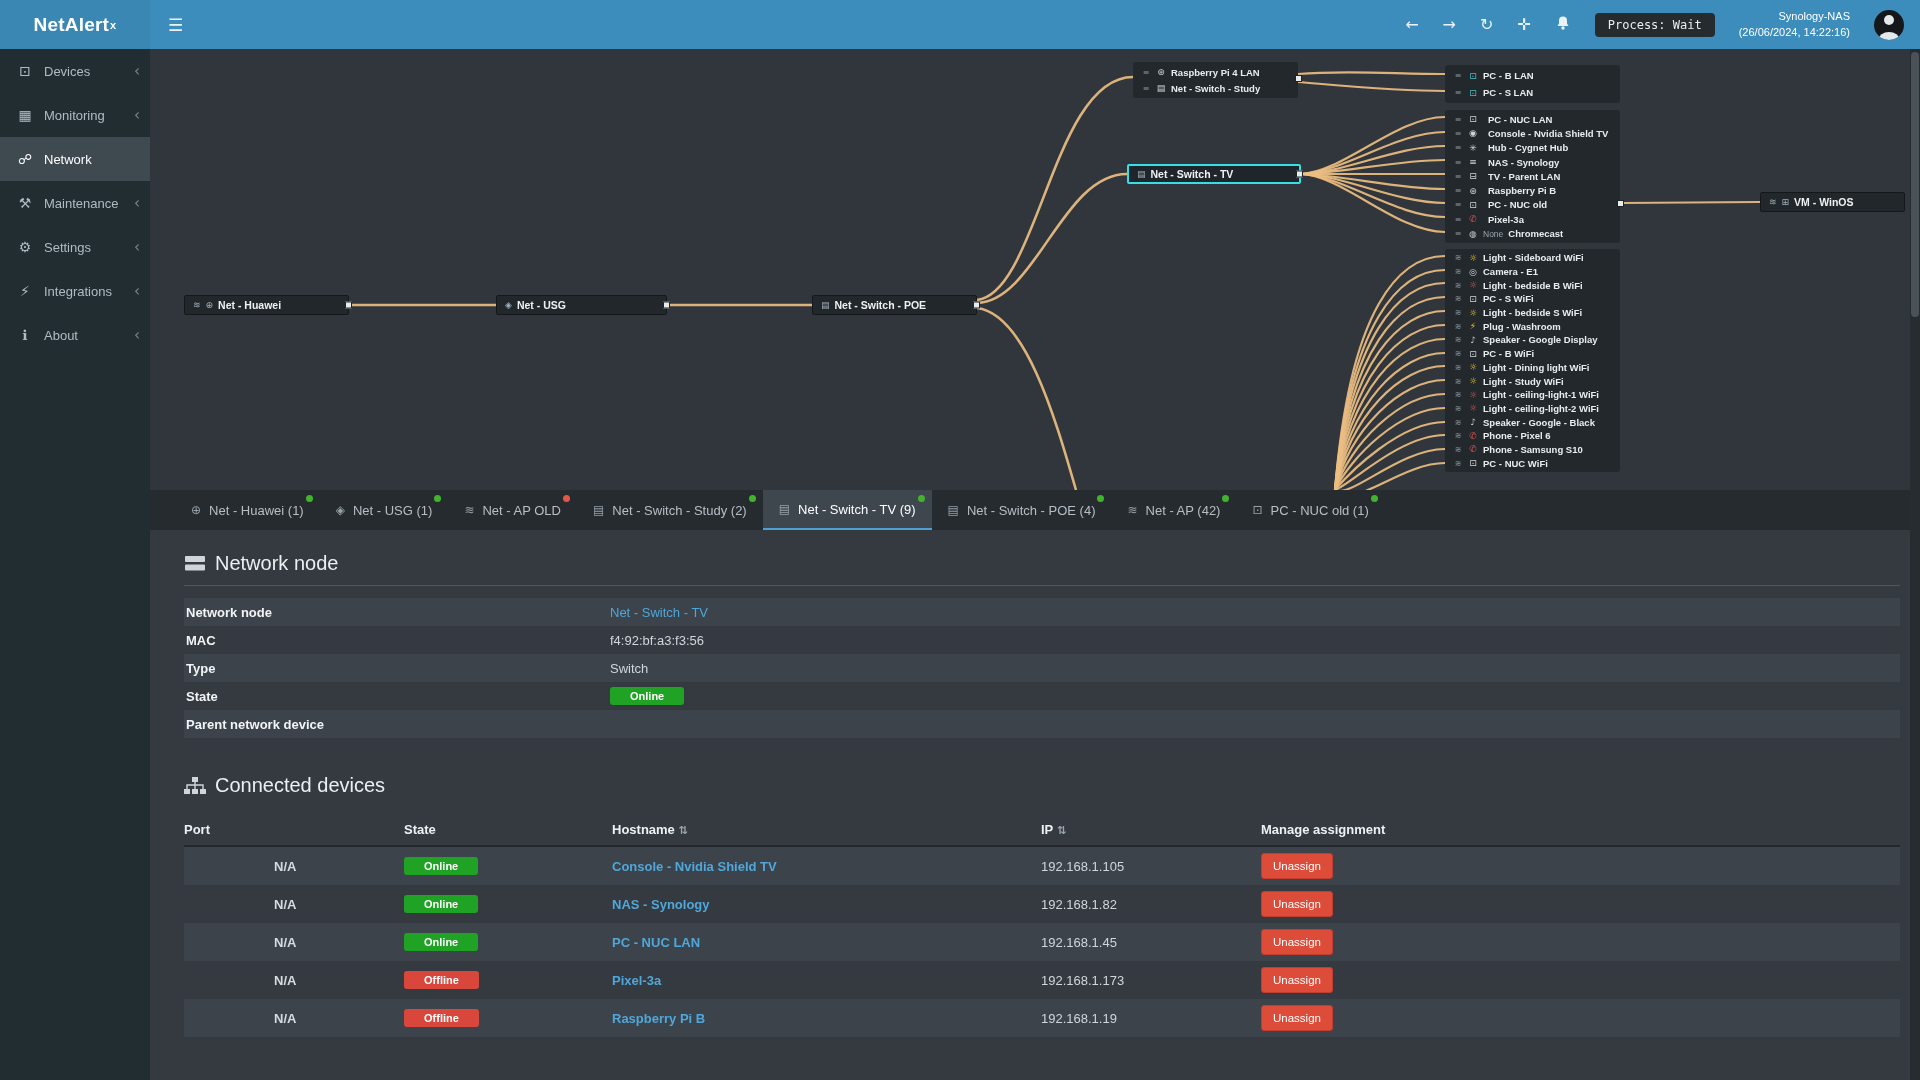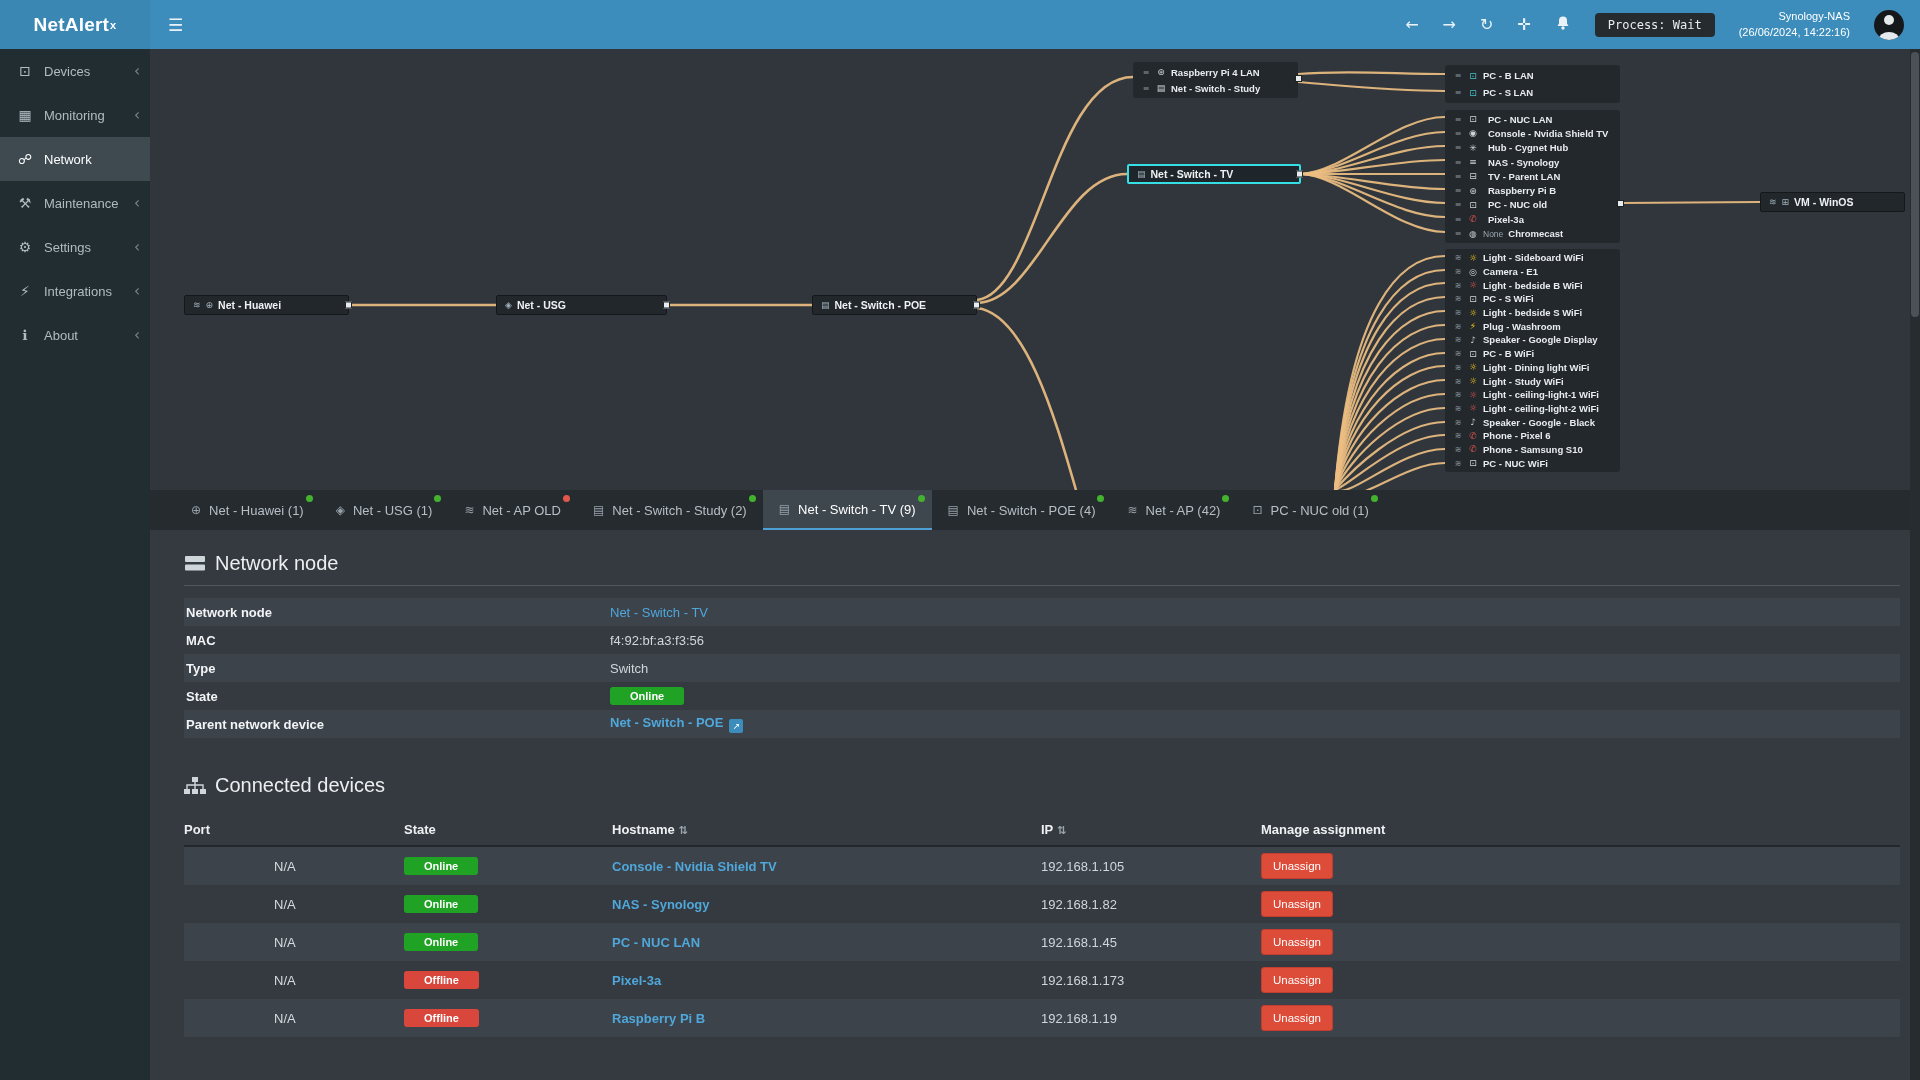--- a/index.html
+++ b/index.html
@@ -83,21 +83,21 @@
   .b-link { font-weight:bold; }
   .ext-ic { display:inline-flex; align-items:center; justify-content:center; width:14px; height:14px;
     background:#3c8dbc; color:#fff; border-radius:2px; font-size:9px; margin-left:6px; vertical-align:-2px; }
 
   .conn-head { margin-top:36px; }
   .table { width:1716px; margin-top:16px; }
   .t-head, .t-row { display:grid; grid-template-columns:220px 208px 429px 220px 1fr; align-items:center; }
   .t-head { height:34px; font-size:13px; font-weight:bold; color:#eef1f3; border-bottom:2px solid #24282c; }
   .t-row { height:38px; font-size:13px; }
   .t-row:nth-child(odd) { background:#3c434b; }
-  .c-port { padding-left:90px; color:#d6dbdf; }
+  .c-port { padding-left:90px; color:#d6dbdf;font-weight:bold; }
   .sort-ic { font-size:11px; color:#9aa6ad; margin-left:4px; }
   .badge { display:inline-block; padding:3px 20px; border-radius:3px; font-size:11px; font-weight:bold; color:#fff; background:#666; }
   .badge.online { background:#20a325; }
   .badge.offline { background:#d9463c; }
   .btn-unassign { background:#dd4b39; color:#fff; border:1px solid #c23d2d; border-radius:3px;
     padding:6px 11px; font-size:11.5px; cursor:pointer; font-family:inherit; }
 
   .scrollbar { position:fixed; right:0; top:49px; bottom:0; width:10px; background:#272c30; z-index:60; }
   .scroll-thumb { position:absolute; top:3px; left:1px; width:8px; height:265px; background:#4a5257; border-radius:4px; }
 </style>
@@ -517,23 +517,20 @@
       <div class="info-row">
         <div class="info-label">Type</div>
         <div>Switch</div>
       </div>
       <div class="info-row">
         <div class="info-label">State</div>
         <div><span class="badge online">Online</span></div>
       </div>
       <div class="info-row">
         <div class="info-label">Parent network device</div>
-        <div>
-          <a class="link b-link">Net - Switch - POE</a><span class="ext-ic icon">↗</span>
-        </div>
       </div>
     </div>
 
     <div class="section-head conn-head">
       <svg width="22" height="18" viewBox="0 0 22 18">
         <rect x="8" y="0" width="6" height="5" fill="#cfd6da"></rect>
         <rect x="0" y="12" width="6" height="5" fill="#cfd6da"></rect>
         <rect x="8" y="12" width="6" height="5" fill="#cfd6da"></rect>
         <rect x="16" y="12" width="6" height="5" fill="#cfd6da"></rect>
         <path d="M11 5v3 M3 12V8h16v4 M11 8v4" stroke="#cfd6da" stroke-width="1.4" fill="none"></path>

